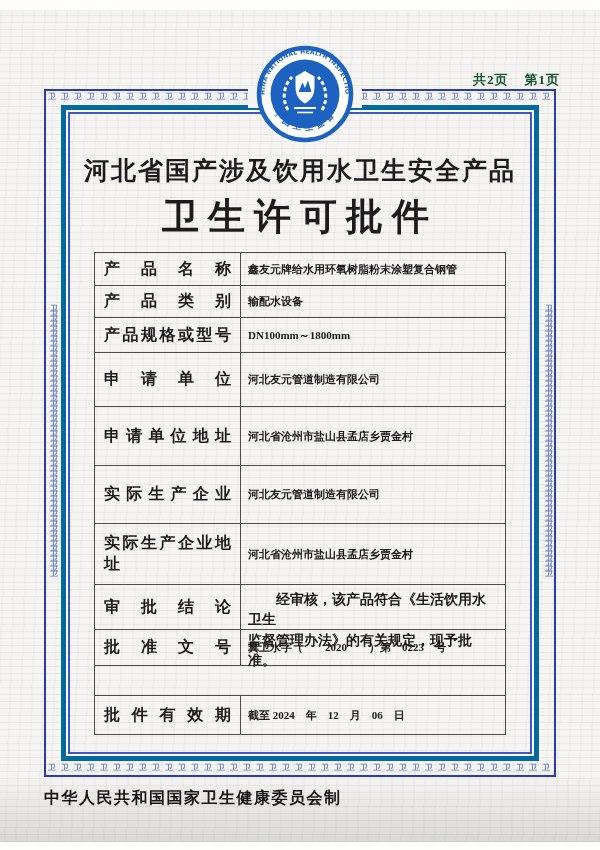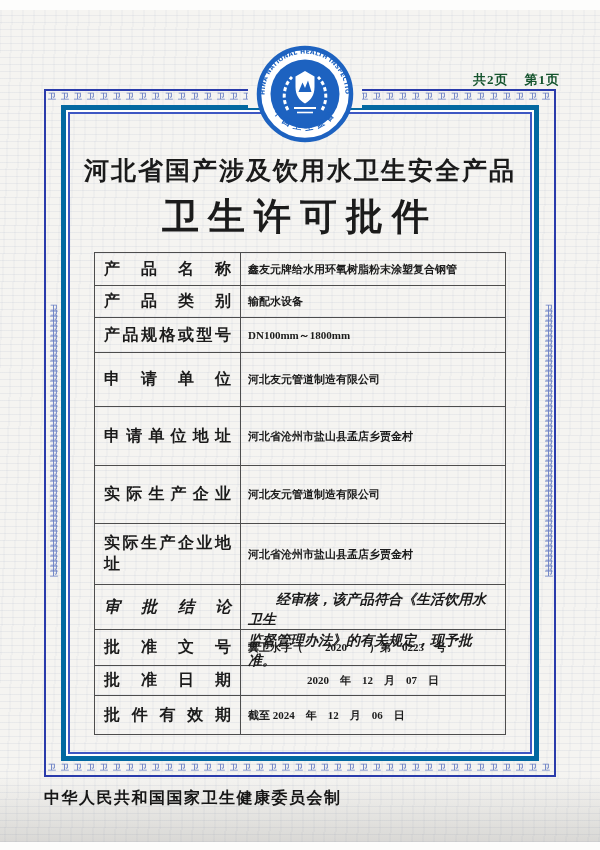--- a/index.html
+++ b/index.html
@@ -61,21 +61,21 @@
   }
   .row{display:flex;border-bottom:1px solid #4d4d4d;box-sizing:border-box;}
   .row:last-child{border-bottom:none;}
   .row:nth-child(1){height:33px;}
   .row:nth-child(2){height:32px;}
   .row:nth-child(3){height:35px;}
   .row:nth-child(4){height:54px;}
   .row:nth-child(5){height:59px;}
   .row:nth-child(6){height:58px;}
   .row:nth-child(7){height:61px;justify-content:center;}
-  .row:nth-child(8){height:45px;font-style:italic;}
+  .row:nth-child(8){height:45px;}
   .row:nth-child(9){height:36px;}
   .row:nth-child(10){height:30px;}
   .row:nth-child(11){height:38px;}
   .cell{display:flex;align-items:center;box-sizing:border-box;}
   .label{
     width:146px;border-right:1px solid #4d4d4d;
     padding:0 9px;font-size:16px;font-weight:bold;
   }
   .label span{width:100%;text-align:justify;text-align-last:justify;}
   .value{
@@ -165,24 +165,20 @@
           <div class="cell value">经审核，该产品符合《生活饮用水卫生
 监督管理办法》的有关规定，现予批准。</div>
         </div>
         <div class="row">
           <div class="cell label">
               <span>批准文号</span>
             </div>
           <div class="cell value">冀卫水字（　　2020　　）第　0223　号</div>
         </div>
         <div class="row">
-          <div class="cell label">
-              <span>批准日期</span>
-            </div>
-          <div class="cell value">2020　年　12　月　07　日</div>
         </div>
         <div class="row">
           <div class="cell label">
               <span>批件有效期</span>
             </div>
           <div class="cell value">截至 2024　年　12　月　06　日</div>
         </div>
       </div>
     </div>
   </div>

